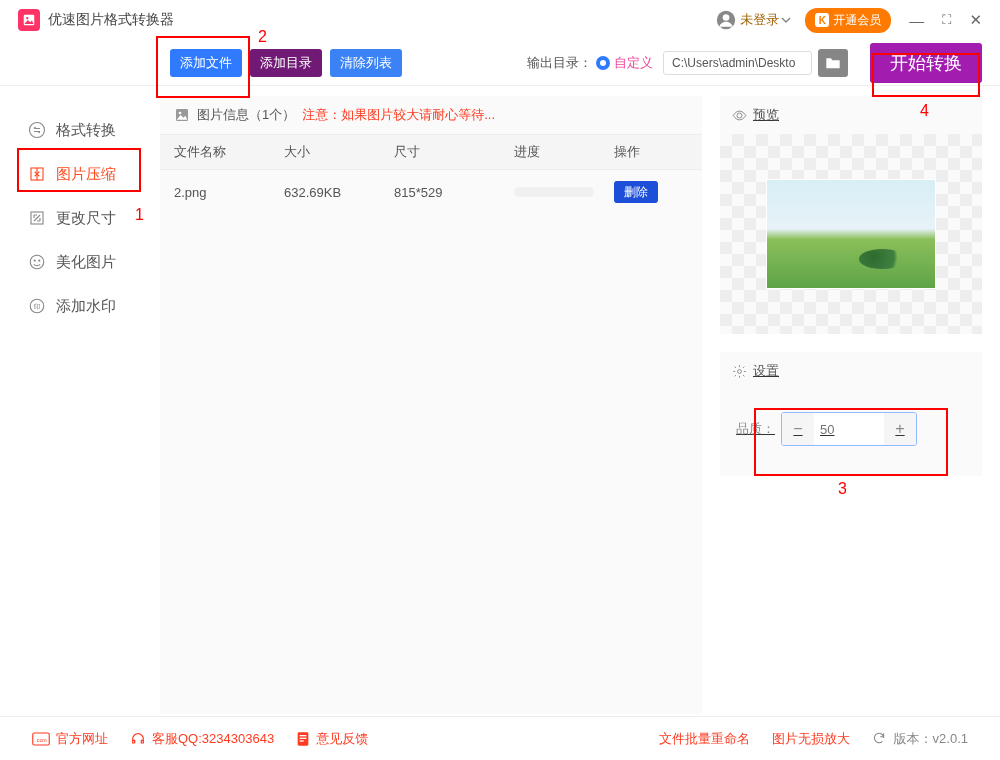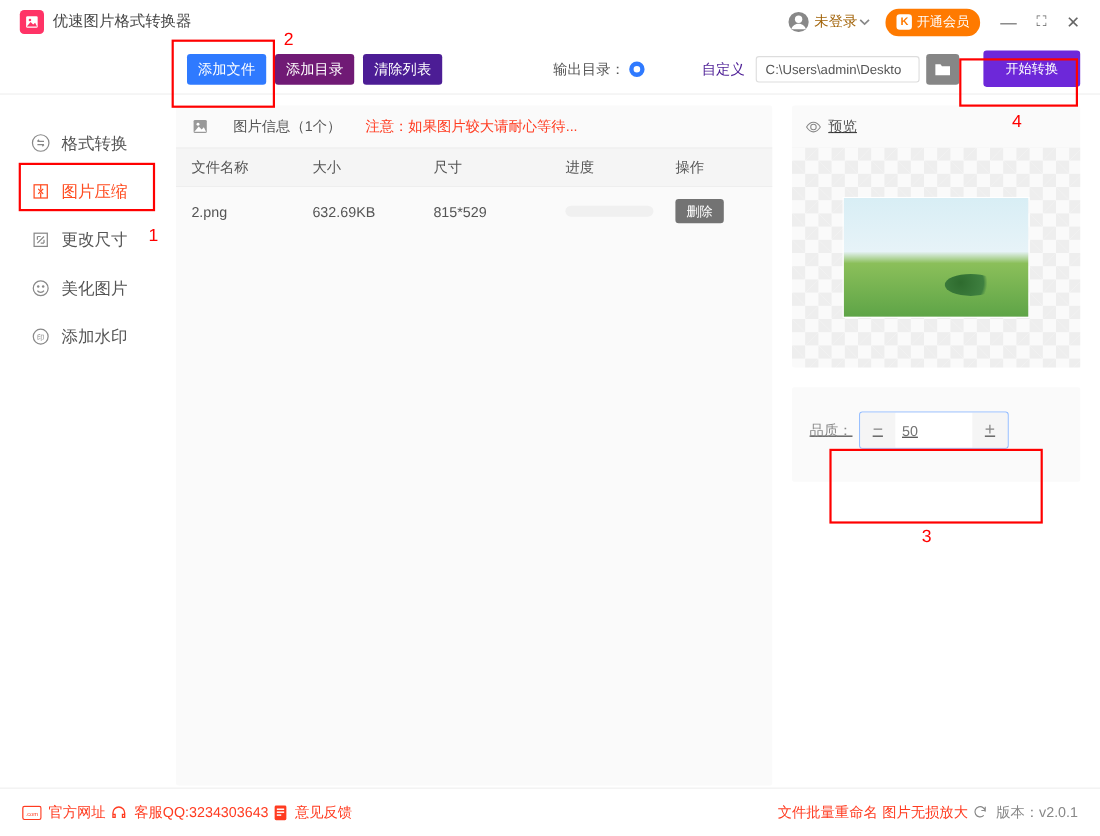--- a/index.html
+++ b/index.html
@@ -15,62 +15,62 @@
 .user-chip svg.dd { width:10px; height:10px; margin-left:2px;}
 .vip-btn { background:#ff7a00; color:#fff; font-size:12px; padding:4px 10px; border-radius:12px; display:flex; align-items:center; cursor:pointer; margin-right:18px;}
 .vip-btn .k { background:#fff; color:#ff7a00; font-weight:bold; font-size:10px; border-radius:3px; width:14px; height:14px; display:inline-flex; align-items:center; justify-content:center; margin-right:4px;}
 .win-btns { display:flex; gap:18px; align-items:center;}
 .win-btns span { cursor:pointer; color:#666; font-size:15px; }
 
 .toolbar { height:46px; display:flex; align-items:center; padding:0 18px 0 170px; border-bottom:1px solid #eee;}
 .tb-btn { font-size:13px; color:#fff; padding:5px 10px; border-radius:3px; margin-right:8px; cursor:pointer;}
 .tb-add-file { background:#2f7aff;}
 .tb-add-dir { background:#701a75;}
-.tb-clear { background:#4c1d95;}
+.tb-clear { background:#3b82f6;}
 .tb-spacer { flex:1;}
 .out-lbl { color:#555; margin-right:4px; font-size:13px;}
 .radio { width:14px; height:14px; border-radius:50%; border:4px solid #2f7aff; display:inline-block; vertical-align:middle; margin-right:4px;}
-.out-custom { color:#4c1d95; margin-right:10px;margin-left:48px;}
+.out-custom { color:#ec4899; margin-right:10px;}
 .out-path { border:1px solid #ddd; border-radius:3px; padding:4px 8px; width:149px; font-size:12px; color:#555; white-space:nowrap; overflow:hidden;}
 .folder-btn { width:30px; height:28px; background:#868686; border-radius:3px; margin-left:6px; display:flex; align-items:center; justify-content:center; cursor:pointer;}
 .folder-btn svg { width:16px; height:14px; fill:#fff;}
-.start-btn { background:#6d28d9; color:#fff; font-size:12px; padding:8px 20px; border-radius:3px; margin-left:22px; cursor:pointer;}
+.start-btn { background:#a21caf; color:#fff; font-size:18px; padding:8px 20px; border-radius:3px; margin-left:22px; cursor:pointer;}
 
 .main { display:flex; height:628px;}
 .sidebar { width:160px; padding-top:22px;}
 .side-item { height:44px; display:flex; align-items:center; padding-left:28px; gap:10px; color:#555; font-size:15px; cursor:pointer;}
 .side-item.active { color:#ff4b1f; font-weight:500;}
 .side-item .ic { width:18px; height:18px; flex:none;}
 .content { flex:1; display:flex; gap:18px; padding:10px 18px 0 0;}
 .center { flex:1; background:#fafafa; border-radius:2px; display:flex; flex-direction:column;}
-.info-bar { display:flex; align-items:center; gap:22px; font-size:13px; padding:10px 14px; color:#555;}
+.info-bar { display:flex; align-items:center; gap:7px; font-size:13px; padding:10px 14px; color:#555;}
 .info-bar svg{width:16px;height:16px;fill:#888;}
 .info-bar .warn { color:#ff3b20;}
 .thead { display:flex; padding:8px 14px; font-size:13px; color:#555; border-top:1px solid #eee; border-bottom:1px solid #eee; background:#f5f5f5;}
 .col-name{width:110px;} .col-size{width:110px;} .col-dim{width:120px;} .col-prog{width:100px;} .col-op{width:60px;}
 .trow { display:flex; padding:14px; align-items:center; font-size:13px; color:#555;}
 .trow .col-prog span{display:inline-block;width:80px;height:10px;border-radius:6px;background:#f0f0f0;}
-.del-btn { background:#737373; color:#fff; padding:4px 10px; border-radius:3px; cursor:pointer; font-size:12px;}
+.del-btn { background:#1d4ed8; color:#fff; padding:4px 10px; border-radius:3px; cursor:pointer; font-size:12px;}
 .rightcol { width:262px; display:flex; flex-direction:column; gap:18px;text-decoration:underline;}
 .panel { background:#fafafa; border-radius:2px;}
 .panel-hd { display:flex; align-items:center; gap:6px; padding:10px 12px; font-size:13px; color:#555;}
 .panel-hd svg{width:15px;height:15px;fill:#888;}
 .preview-box { height:200px; position:relative;
  background-image:linear-gradient(45deg,#eee 25%,transparent 25%),linear-gradient(-45deg,#eee 25%,transparent 25%),linear-gradient(45deg,transparent 75%,#eee 75%),linear-gradient(-45deg,transparent 75%,#eee 75%);
  background-size:24px 24px; background-position:0 0,0 12px,12px -12px,-12px 0;}
 .preview-img { position:absolute; left:50%; top:50%; transform:translate(-50%,-50%); width:170px; height:110px; border:1px solid #fff;
  background:linear-gradient(to bottom,#d8eef5 0%,#e7f3f8 45%,#8bbf5a 55%,#5ea447 100%);}
 .preview-img::after{content:"";position:absolute;bottom:18%;left:55%;width:28%;height:18%;background:radial-gradient(circle at 30% 40%,#2e6b2e 0%,#3f8040 60%,transparent 70%);border-radius:50%;}
 .settings-body{ padding:22px 16px 30px 16px; display:flex; align-items:center; gap:6px;}
 .q-label{ color:#888; font-size:13px;}
 .stepper{ display:flex; align-items:center; border:1px solid #8fbaff; border-radius:3px; overflow:hidden; height:34px;}
 .stepper button{ width:32px; height:100%; border:none; background:#f5f5f5; color:#888; font-size:16px; cursor:pointer;}
 .stepper input{ width:70px; height:100%; border:none; outline:none; padding:0 6px; font-size:13px; color:#737373;}
 
-.footer { position:absolute; left:0; right:0; bottom:0; height:44px; border-top:1px solid #eee; display:flex; align-items:center; padding:0 20px; font-size:13px; gap:4px;}
+.footer { position:absolute; left:0; right:0; bottom:0; height:44px; border-top:1px solid #eee; display:flex; align-items:center; padding:0 32px; font-size:13px; gap:22px;}
 .fitem { display:flex; align-items:center; gap:6px; color:#555; cursor:pointer;}
 .fitem.red{color:#ff3b20;}
 .footer .spacer{flex:1;}
 .ver { color:#888;}
 .ver svg{width:14px;height:14px;vertical-align:-2px;margin-right:4px;fill:#888;}
 
 .callout { position:absolute; border:2px solid #ff0000; pointer-events:none;}
 .callout.c1 { left:17px; top:148px; width:124px; height:44px;}
 .callout.c2 { left:156px; top:36px; width:94px; height:62px;}
 .callout.c3 { left:754px; top:408px; width:194px; height:68px;}
@@ -207,20 +207,27 @@
               <circle cx="12" cy="12" r="4" fill="none" stroke="#888" stroke-width="1.5"></circle>
               <path d="M2 12c3-5 7-7 10-7s7 2 10 7c-3 5-7 7-10 7s-7-2-10-7z" fill="none" stroke="#888" stroke-width="1.5"></path>
             </svg>
           <span>预览</span>
         </div>
         <div class="preview-box">
           <div class="preview-img"></div>
         </div>
       </div>
       <div class="panel">
+        <div class="panel-hd">
+          <svg viewBox="0 0 24 24">
+              <circle cx="12" cy="12" r="3" fill="none" stroke="#888" stroke-width="1.5"></circle>
+              <path d="M12 2v3M12 19v3M4.2 4.2l2.1 2.1M17.7 17.7l2.1 2.1M2 12h3M19 12h3M4.2 19.8l2.1-2.1M17.7 6.3l2.1-2.1" stroke="#888" stroke-width="1.5"></path>
+            </svg>
+          <span>设置</span>
+        </div>
         <div class="settings-body">
           <span class="q-label">品质：</span>
           <div class="stepper">
             <button>−</button>
             <input value="50" style="">
             <button>+</button>
           </div>
         </div>
       </div>
     </div>

